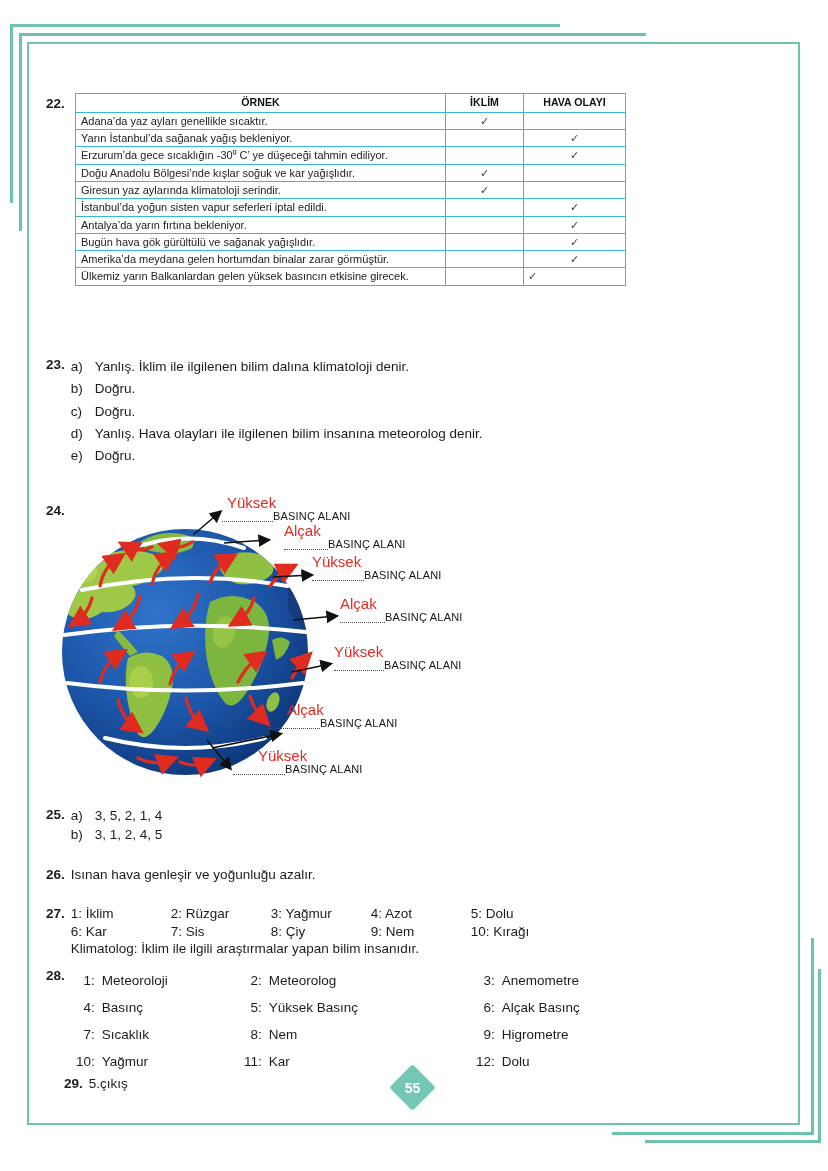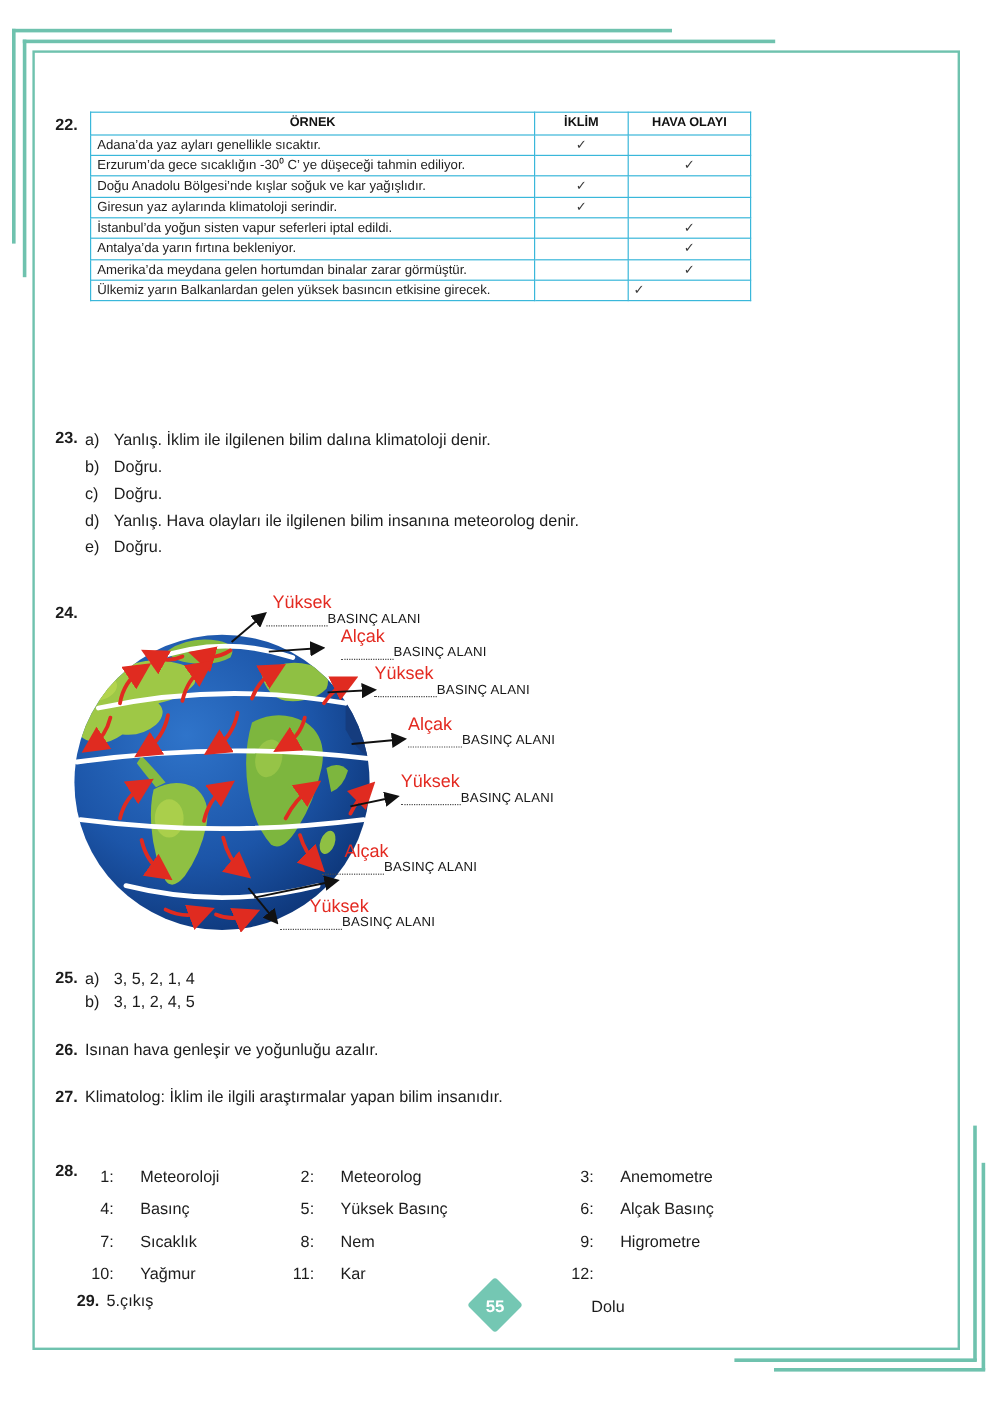--- a/index.html
+++ b/index.html
@@ -31,21 +31,21 @@
 
   
   .q27-row{line-height:17.5px;white-space:nowrap;}
   .q27-cell{display:inline-block;}
   .q27-note{line-height:17.5px;}
 
   
   .q28-row{display:flex;line-height:27px;}
   .q28-cell{display:flex;}
   .q28-num{display:inline-block;width:24px;text-align:right;flex:0 0 24px;}
-  .q28-label{margin-left:22px;}
+  .q28-label{margin-left:7px;}
 
   
   .figure{position:absolute;left:40px;top:490px;width:470px;height:312px;}
   .figure svg{position:absolute;left:0;top:0;}
   .glabel{position:absolute;white-space:nowrap;}
   .gword{color:#e32a21;font-size:15px;line-height:14px;}
   .gline{display:flex;align-items:flex-end;}
   .dots{display:inline-block;height:10px;border-bottom:1.7px dotted #4a4a4a;}
   .caps{font-size:11px;color:#161616;letter-spacing:.2px;line-height:12px;}
 
@@ -88,20 +88,25 @@
           <th>HAVA OLAYI</th>
         </tr>
       </thead>
       <tbody>
           <tr>
             <td class="c-text">Adana’da yaz ayları genellikle sıcaktır.</td>
             <td class="c-check">✓</td>
             <td class="c-check"></td>
           </tr>
           <tr>
+            <td class="c-text">Yarın İstanbul’da sağanak yağış bekleniyor.</td>
+            <td class="c-check"></td>
+            <td class="c-check">✓</td>
+          </tr>
+          <tr>
             <td class="c-text">Erzurum’da gece sıcaklığın -30⁰ C’ ye düşeceği tahmin ediliyor.</td>
             <td class="c-check"></td>
             <td class="c-check">✓</td>
           </tr>
           <tr>
             <td class="c-text">Doğu Anadolu Bölgesi’nde kışlar soğuk ve kar yağışlıdır.</td>
             <td class="c-check">✓</td>
             <td class="c-check"></td>
           </tr>
           <tr>
@@ -109,20 +114,25 @@
             <td class="c-check">✓</td>
             <td class="c-check"></td>
           </tr>
           <tr>
             <td class="c-text">İstanbul’da yoğun sisten vapur seferleri iptal edildi.</td>
             <td class="c-check"></td>
             <td class="c-check">✓</td>
           </tr>
           <tr>
             <td class="c-text">Antalya’da yarın fırtına bekleniyor.</td>
+            <td class="c-check"></td>
+            <td class="c-check">✓</td>
+          </tr>
+          <tr>
+            <td class="c-text">Bugün hava gök gürültülü ve sağanak yağışlıdır.</td>
             <td class="c-check"></td>
             <td class="c-check">✓</td>
           </tr>
           <tr>
             <td class="c-text">Amerika’da meydana gelen hortumdan binalar zarar görmüştür.</td>
             <td class="c-check"></td>
             <td class="c-check">✓</td>
           </tr>
           <tr>
             <td class="c-text">Ülkemiz yarın Balkanlardan gelen yüksek basıncın etkisine girecek.</td>
@@ -312,20 +322,24 @@
     <div class="qbody">
       <span class="qnum">26.</span>
       <span>Isınan hava genleşir ve yoğunluğu azalır.</span>
     </div>
   </div>
 
   <div class="q" style="left:46px;top:905px">
     <div class="qbody">
       <span class="qnum">27.</span>
       <div>
+        <div>
+            <div class="q27-row"><span class="q27-cell" style="width: 100px;">1: İklim</span><span class="q27-cell" style="width: 100px;">2: Rüzgar</span><span class="q27-cell" style="width: 100px;">3: Yağmur</span><span class="q27-cell" style="width: 100px;">4: Azot</span><span class="q27-cell" style="width: 110px;">5: Dolu</span></div>
+            <div class="q27-row"><span class="q27-cell" style="width: 100px;">6: Kar</span><span class="q27-cell" style="width: 100px;">7: Sis</span><span class="q27-cell" style="width: 100px;">8: Çiy</span><span class="q27-cell" style="width: 100px;">9: Nem</span><span class="q27-cell" style="width: 110px;">10: Kırağı</span></div>
+          </div>
         <div class="q27-note">Klimatolog: İklim ile ilgili araştırmalar yapan bilim insanıdır.</div>
       </div>
     </div>
   </div>
 
   <div class="q" style="left:46px;top:967px">
     <div class="qbody">
       <span class="qnum">28.</span>
       <div>
           <div class="q28-row">
@@ -372,21 +386,21 @@
           </div>
           <div class="q28-row">
             <div class="q28-cell" style="width: 167px;">
               <span class="q28-num">10:</span>
               <span class="q28-label">Yağmur</span>
             </div>
             <div class="q28-cell" style="width: 233px;">
               <span class="q28-num">11:</span>
               <span class="q28-label">Kar</span>
             </div>
-            <div class="q28-cell" style="width: 160px; flex-direction: column;">
+            <div class="q28-cell" style="width: 160px;">
               <span class="q28-num">12:</span>
               <span class="q28-label">Dolu</span>
             </div>
           </div>
         </div>
     </div>
   </div>
 
   <div class="q" style="left:64px;top:1075px">
     <div class="qbody">

